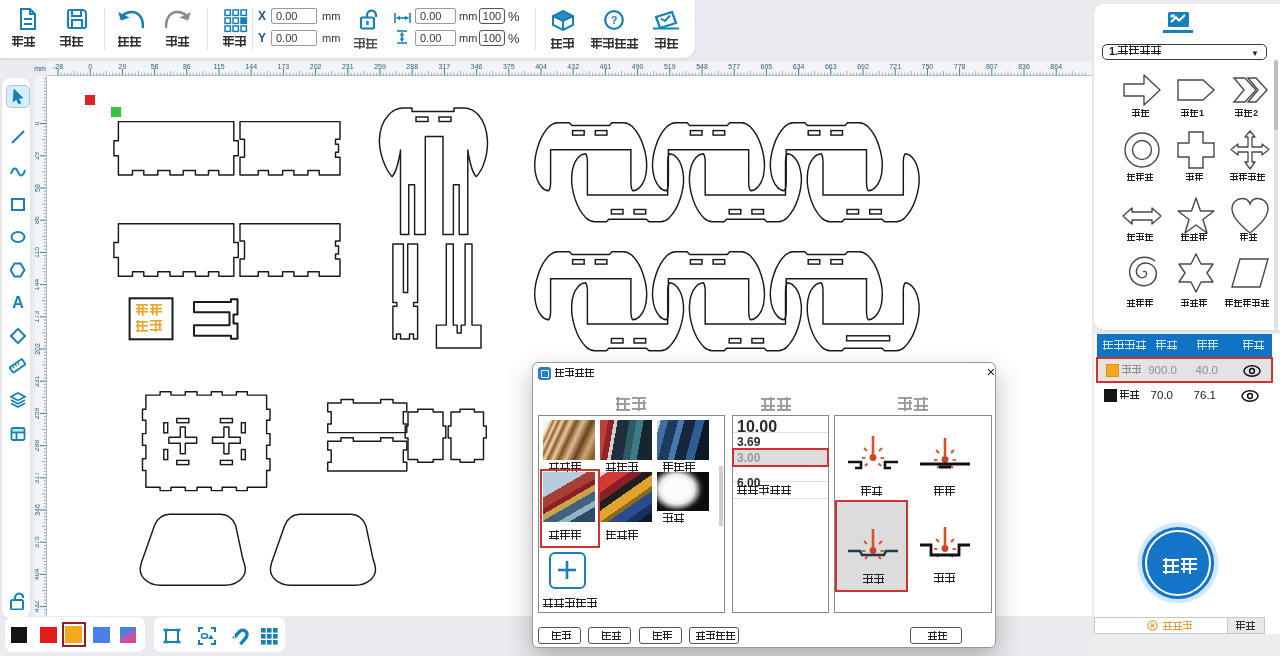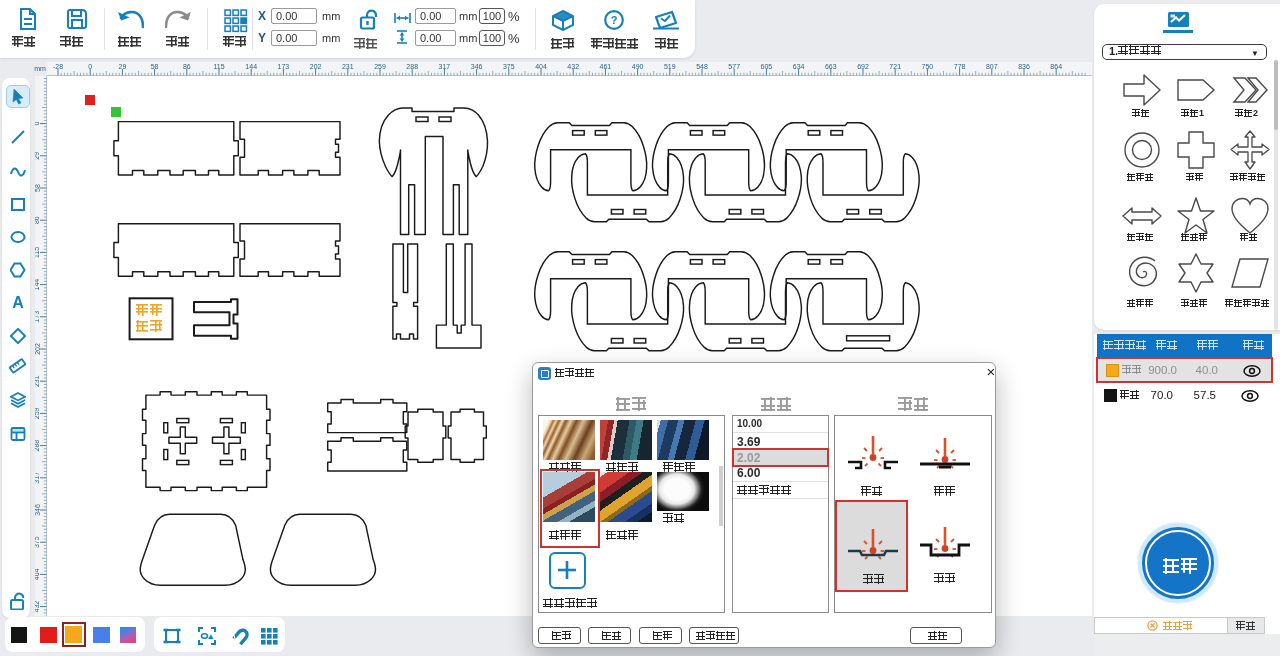--- a/index.html
+++ b/index.html
@@ -971,21 +971,21 @@
         <svg width="18" height="12" viewBox="0 0 18 12" style="position:absolute;left:0px;top:0px">
           <ellipse cx="9" cy="6" rx="8" ry="5.2" fill="none" stroke="#111" stroke-width="1.5"></ellipse>
           <circle cx="9" cy="6" r="2.4" fill="none" stroke="#111" stroke-width="1.5"></circle>
         </svg>
       </div>
     </div>
     <div style="position:absolute;left:2px;top:49px;width:177px;height:28px;background:#fff;">
       <div style="position:absolute;left:8px;top:6px;width:13px;height:13px;background:#151515;"></div>
       <div style="position:absolute;left:24px;top:7px;width:30px;height:12px;"><span style="white-space:nowrap"><i style="display:inline-block;width:9.0px;height:9.0px;margin-right:1px;background:linear-gradient(#222,#222) 0 2%/100% 1.2px,linear-gradient(#222,#222) 0 34%/100% 1.2px,linear-gradient(#222,#222) 0 72%/100% 1.2px,linear-gradient(#222,#222) 16% 50%/1.2px 86%,linear-gradient(#222,#222) 55% 50%/1.2px 100%;background-repeat:no-repeat;vertical-align:top;"></i><i style="display:inline-block;width:9.0px;height:9.0px;margin-right:1px;background:linear-gradient(#222,#222) 0 12%/100% 1.2px,linear-gradient(#222,#222) 0 64%/100% 1.2px,linear-gradient(#222,#222) 0 98%/100% 1.2px,linear-gradient(#222,#222) 28% 50%/1.2px 80%,linear-gradient(#222,#222) 78% 50%/1.2px 100%;background-repeat:no-repeat;vertical-align:top;"></i></span></div>
       <div style="position:absolute;left:47px;top:6px;width:30px;height:13px;font-size:11.5px;color:#222;text-align:right;">70.0</div>
-      <div style="position:absolute;left:93px;top:6px;width:27px;height:13px;font-size:11.5px;color:#222;text-align:right;">57.5</div>
+      <div style="position:absolute;left:93px;top:6px;width:27px;height:13px;font-size:11.5px;color:#222;text-align:right;">76.1</div>
       <div style="position:absolute;left:145px;top:7px;width:18px;height:12px;">
         <svg width="18" height="12" viewBox="0 0 18 12" style="position:absolute;left:0px;top:0px">
           <ellipse cx="9" cy="6" rx="8" ry="5.2" fill="none" stroke="#111" stroke-width="1.5"></ellipse>
           <circle cx="9" cy="6" r="2.4" fill="none" stroke="#111" stroke-width="1.5"></circle>
         </svg>
       </div>
     </div>
     <div style="position:absolute;left:44px;top:189px;width:80px;height:80px;background:#1374c8;border-radius:50%;border:4px solid #cfe8fa;box-shadow:0 0 0 1px #e8f4fc;">
       <div style="position:absolute;left:3px;top:3px;right:3px;bottom:3px;border:2.5px solid #fff;border-radius:50%"></div>
       <div style="position:absolute;left:21px;top:31px;width:40px;height:17px;"><span style="white-space:nowrap"><i style="display:inline-block;width:16.0px;height:16.0px;margin-right:2px;background:linear-gradient(#ffffff,#ffffff) 0 8%/100% 2.1px,linear-gradient(#ffffff,#ffffff) 0 50%/100% 2.1px,linear-gradient(#ffffff,#ffffff) 0 96%/100% 2.1px,linear-gradient(#ffffff,#ffffff) 12% 50%/2.1px 100%,linear-gradient(#ffffff,#ffffff) 62% 50%/2.1px 74%;background-repeat:no-repeat;vertical-align:top;"></i><i style="display:inline-block;width:16.0px;height:16.0px;margin-right:2px;background:linear-gradient(#ffffff,#ffffff) 0 2%/100% 2.1px,linear-gradient(#ffffff,#ffffff) 0 34%/100% 2.1px,linear-gradient(#ffffff,#ffffff) 0 72%/100% 2.1px,linear-gradient(#ffffff,#ffffff) 16% 50%/2.1px 86%,linear-gradient(#ffffff,#ffffff) 55% 50%/2.1px 100%;background-repeat:no-repeat;vertical-align:top;"></i></span></div>
@@ -1029,30 +1029,30 @@
         <svg width="32" height="32" viewBox="0 0 32 32" style="position:absolute;left:0px;top:0px">
           <line x1="16" y1="7" x2="16" y2="25" stroke="#1580ba" stroke-width="2.6"></line>
           <line x1="7" y1="16" x2="25" y2="16" stroke="#1580ba" stroke-width="2.6"></line>
         </svg>
       </div>
       <div style="position:absolute;left:4px;top:182px;width:70px;height:12px;"><span style="white-space:nowrap"><i style="display:inline-block;width:10.0px;height:10.0px;margin-right:1px;background:linear-gradient(#222,#222) 0 12%/100% 1.4px,linear-gradient(#222,#222) 0 64%/100% 1.4px,linear-gradient(#222,#222) 0 98%/100% 1.4px,linear-gradient(#222,#222) 28% 50%/1.4px 80%,linear-gradient(#222,#222) 78% 50%/1.4px 100%;background-repeat:no-repeat;vertical-align:top;"></i><i style="display:inline-block;width:10.0px;height:10.0px;margin-right:1px;background:linear-gradient(#222,#222) 0 12%/100% 1.4px,linear-gradient(#222,#222) 0 64%/100% 1.4px,linear-gradient(#222,#222) 0 98%/100% 1.4px,linear-gradient(#222,#222) 28% 50%/1.4px 80%,linear-gradient(#222,#222) 78% 50%/1.4px 100%;background-repeat:no-repeat;vertical-align:top;"></i><i style="display:inline-block;width:10.0px;height:10.0px;margin-right:1px;background:linear-gradient(#222,#222) 0 4%/100% 1.4px,linear-gradient(#222,#222) 0 42%/100% 1.4px,linear-gradient(#222,#222) 0 88%/100% 1.4px,linear-gradient(#222,#222) 50% 50%/1.4px 100%,linear-gradient(#222,#222) 90% 50%/1.4px 60%;background-repeat:no-repeat;vertical-align:top;"></i><i style="display:inline-block;width:10.0px;height:10.0px;margin-right:1px;background:linear-gradient(#222,#222) 0 8%/100% 1.4px,linear-gradient(#222,#222) 0 50%/100% 1.4px,linear-gradient(#222,#222) 0 96%/100% 1.4px,linear-gradient(#222,#222) 12% 50%/1.4px 100%,linear-gradient(#222,#222) 62% 50%/1.4px 74%;background-repeat:no-repeat;vertical-align:top;"></i><i style="display:inline-block;width:10.0px;height:10.0px;margin-right:1px;background:linear-gradient(#222,#222) 0 4%/100% 1.4px,linear-gradient(#222,#222) 0 42%/100% 1.4px,linear-gradient(#222,#222) 0 88%/100% 1.4px,linear-gradient(#222,#222) 50% 50%/1.4px 100%,linear-gradient(#222,#222) 90% 50%/1.4px 60%;background-repeat:no-repeat;vertical-align:top;"></i></span></div>
       <div style="position:absolute;left:180px;top:50px;width:4px;height:60px;background:#d0d0d0;"></div>
     </div>
     <div style="position:absolute;left:199px;top:52px;width:97px;height:198px;background:#fff;border:1px solid #8a8a8a;">
       <div style="position:absolute;left:0px;top:0.0px;width:95px;height:16.5px;border-bottom:1px solid #e0e0e0;">
-        <div style="position:absolute;left:4px;top:2px;width:50px;height:13px;font-size:10px;font-weight:bold;color:#2a2a2a;">10.00</div>
+        <div style="position:absolute;left:4px;top:2px;width:50px;height:13px;font-size:16px;font-weight:bold;color:#2a2a2a;">10.00</div>
       </div>
       <div style="position:absolute;left:0px;top:16.5px;width:95px;height:16.5px;border-bottom:1px solid #e0e0e0;">
         <div style="position:absolute;left:4px;top:2px;width:50px;height:13px;font-size:12px;font-weight:bold;color:#2a2a2a;">3.69</div>
       </div>
       <div style="position:absolute;left:0px;top:33.0px;width:95px;height:16.5px;border-bottom:1px solid #e0e0e0;background:#dcdcdc;">
-        <div style="position:absolute;left:4px;top:2px;width:50px;height:13px;font-size:12px;font-weight:bold;color:#9a9a9a;">2.02</div>
+        <div style="position:absolute;left:4px;top:2px;width:50px;height:13px;font-size:12px;font-weight:bold;color:#9a9a9a;">3.00</div>
       </div>
       <div style="position:absolute;left:0px;top:49.5px;width:95px;height:16.5px;border-bottom:1px solid #e0e0e0;">
-        <div style="position:absolute;left:4px;top:0;width:50px;height:21px;font-size:12px;font-weight:bold;color:#2a2a2a;">6.00</div>
+        <div style="position:absolute;left:4px;top:10px;width:50px;height:21px;font-size:12px;font-weight:bold;color:#2a2a2a;">6.00</div>
       </div>
       <div style="position:absolute;left:0px;top:66.0px;width:95px;height:16.5px;border-bottom:1px solid #e0e0e0;">
         <div style="position:absolute;left:4px;top:2.5px;width:70px;height:12px;"><span style="white-space:nowrap"><i style="display:inline-block;width:10.0px;height:10.0px;margin-right:1px;background:linear-gradient(#222,#222) 0 12%/100% 1.4px,linear-gradient(#222,#222) 0 64%/100% 1.4px,linear-gradient(#222,#222) 0 98%/100% 1.4px,linear-gradient(#222,#222) 28% 50%/1.4px 80%,linear-gradient(#222,#222) 78% 50%/1.4px 100%;background-repeat:no-repeat;vertical-align:top;"></i><i style="display:inline-block;width:10.0px;height:10.0px;margin-right:1px;background:linear-gradient(#222,#222) 0 12%/100% 1.4px,linear-gradient(#222,#222) 0 64%/100% 1.4px,linear-gradient(#222,#222) 0 98%/100% 1.4px,linear-gradient(#222,#222) 28% 50%/1.4px 80%,linear-gradient(#222,#222) 78% 50%/1.4px 100%;background-repeat:no-repeat;vertical-align:top;"></i><i style="display:inline-block;width:10.0px;height:10.0px;margin-right:1px;background:linear-gradient(#222,#222) 0 4%/100% 1.4px,linear-gradient(#222,#222) 0 42%/100% 1.4px,linear-gradient(#222,#222) 0 88%/100% 1.4px,linear-gradient(#222,#222) 50% 50%/1.4px 100%,linear-gradient(#222,#222) 90% 50%/1.4px 60%;background-repeat:no-repeat;vertical-align:top;"></i><i style="display:inline-block;width:10.0px;height:10.0px;margin-right:1px;background:linear-gradient(#222,#222) 0 12%/100% 1.4px,linear-gradient(#222,#222) 0 64%/100% 1.4px,linear-gradient(#222,#222) 0 98%/100% 1.4px,linear-gradient(#222,#222) 28% 50%/1.4px 80%,linear-gradient(#222,#222) 78% 50%/1.4px 100%;background-repeat:no-repeat;vertical-align:top;"></i><i style="display:inline-block;width:10.0px;height:10.0px;margin-right:1px;background:linear-gradient(#222,#222) 0 12%/100% 1.4px,linear-gradient(#222,#222) 0 64%/100% 1.4px,linear-gradient(#222,#222) 0 98%/100% 1.4px,linear-gradient(#222,#222) 28% 50%/1.4px 80%,linear-gradient(#222,#222) 78% 50%/1.4px 100%;background-repeat:no-repeat;vertical-align:top;"></i></span></div>
       </div>
       <div style="position:absolute;left:-1px;top:31.5px;width:97px;height:19.5px;border:2px solid #c33;"></div>
     </div>
     <div style="position:absolute;left:301px;top:52px;width:158px;height:198px;background:#fff;border:1px solid #8a8a8a;">
       <div style="position:absolute;left:12px;top:10px;width:52px;height:46px;">
         <svg width="52" height="46" viewBox="0 0 52 46" style="position:absolute;left:0px;top:0px">
           <line x1="26" y1="10" x2="26" y2="28" stroke="#d9512a" stroke-width="2.6"></line>

